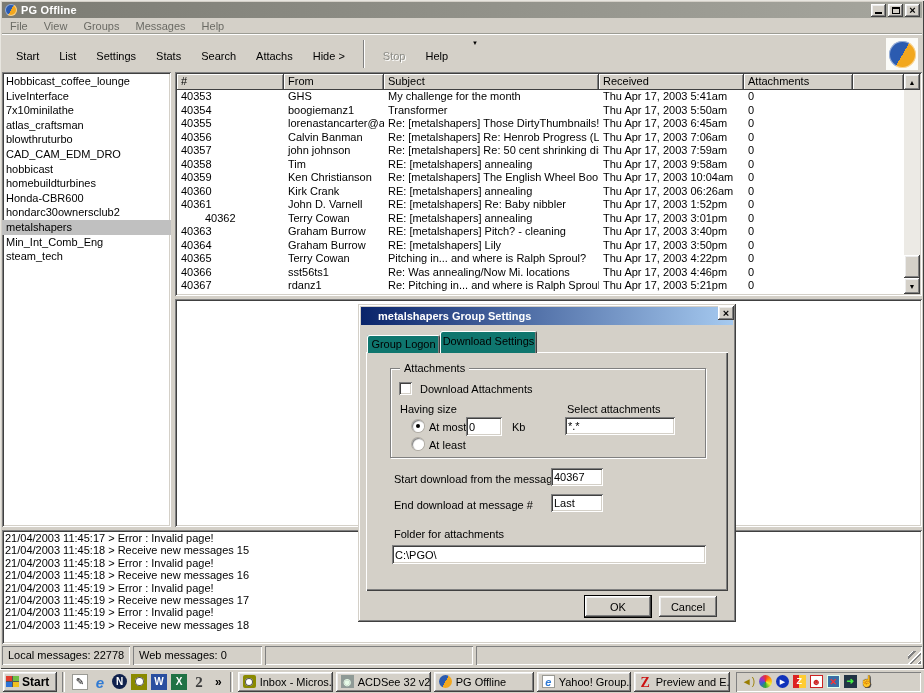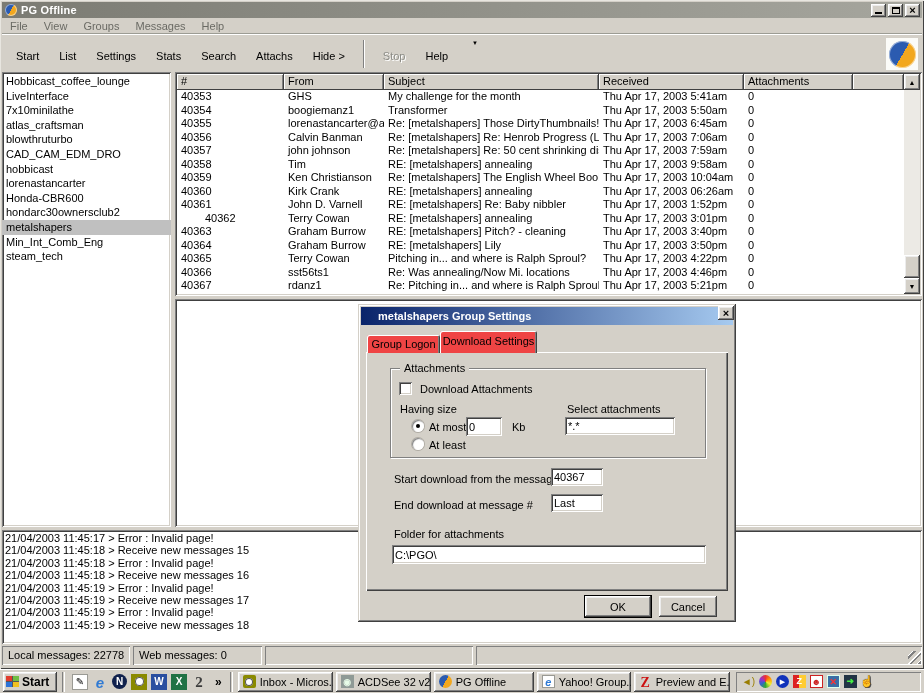--- a/index.html
+++ b/index.html
@@ -71,21 +71,21 @@
   .grip{position:absolute;right:1px;bottom:1px;width:13px;height:13px;
         background:repeating-linear-gradient(135deg,transparent 0 3px,#fff 3px 4px,#808080 4px 6px);}
 
   
   .dialog{position:absolute;left:358px;top:304px;width:378px;height:318px;background:#d4d0c8;z-index:50;
           box-shadow:inset -1px -1px 0 #404040,inset 1px 1px 0 #d4d0c8,inset -2px -2px 0 #808080,inset 2px 2px 0 #fff;}
   .dlg-titlebar{position:absolute;left:3px;top:3px;right:3px;height:18px;display:flex;align-items:center;
           background:linear-gradient(to right,#0a246a,#a6caf0);padding-left:5px;}
   .dlg-title{color:#fff;font-weight:bold;padding-left:12px;}
   .dlg-close{position:absolute;right:2px;top:2px;width:16px;height:14px;display:grid;place-items:center;}
-  .tab{position:absolute;background:#ef4444;text-align:center;z-index:2;
+  .tab{position:absolute;background:#0f766e;text-align:center;z-index:2;
        border-top-left-radius:2px;border-top-right-radius:2px;
        box-shadow:inset 1px 1px 0 #fff,inset -1px 0 0 #404040,inset -2px 0 0 #808080;}
   .tab.inactive{top:31px;height:18px;line-height:18px;}
   .tab.active{top:27px;height:22px;line-height:20px;z-index:3;}
   .dlg-page{position:absolute;left:8px;top:48px;width:362px;height:239px;}
   .groupbox{position:absolute;left:32px;top:64px;width:316px;height:90px;
             border:1px solid #808080;box-shadow:inset 1px 1px 0 #fff,1px 1px 0 #fff;}
   .gb-legend{position:absolute;left:9px;top:-6px;background:#d4d0c8;padding:0 4px;line-height:11px;}
   .checkbox{position:absolute;width:13px;height:13px;background:#fff;
             box-shadow:inset 1px 1px 0 #808080,inset -1px -1px 0 #fff,inset 2px 2px 0 #404040,inset -2px -2px 0 #d4d0c8;}
@@ -191,21 +191,21 @@
     </div>
 
     <div class="sidebar sunken" id="sidebar">
         <div class="side-item">Hobbicast_coffee_lounge</div>
         <div class="side-item">LiveInterface</div>
         <div class="side-item">7x10minilathe</div>
         <div class="side-item">atlas_craftsman</div>
         <div class="side-item">blowthruturbo</div>
         <div class="side-item">CAD_CAM_EDM_DRO</div>
         <div class="side-item">hobbicast</div>
-        <div class="side-item">lorenastancarter</div>
+        <div class="side-item">homebuildturbines</div>
         <div class="side-item">Honda-CBR600</div>
         <div class="side-item">hondarc30ownersclub2</div>
         <div class="side-item selected">metalshapers</div>
         <div class="side-item">Min_Int_Comb_Eng</div>
         <div class="side-item">steam_tech</div>
       </div>
 
     <div class="msgtable sunken">
       <div class="thead" id="thead">
           <div class="th" style="width: 107px;">#</div>

